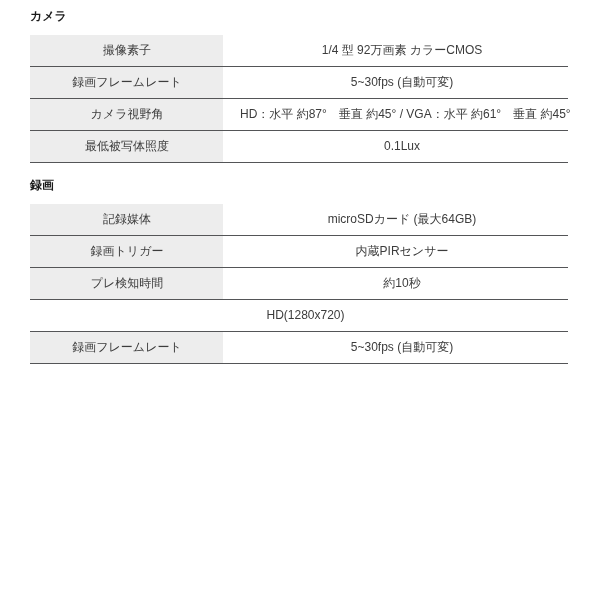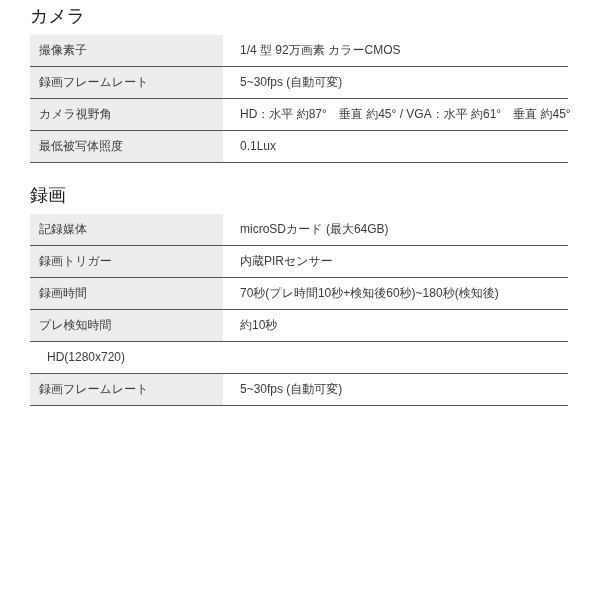--- a/index.html
+++ b/index.html
@@ -12,45 +12,46 @@
     font-family: "Liberation Sans", "DejaVu Sans", sans-serif;
     -webkit-font-smoothing: antialiased;
   }
   .page {
     box-sizing: border-box;
     width: 600px;
     height: 600px;
     padding: 8px 32px 0 30px;
   }
   .spec-section { margin: 0; }
-  .spec-section + .spec-section { margin-top: 24px; }
+  .spec-section + .spec-section { margin-top: 14px; }
   .section-title {
     margin: 0 0 11px 0;
-    font-size: 18px;
+    font-size: 12px;
     line-height: 16px;
-    font-weight: normal;
+    font-weight: bold;
     color: #1b1b1b;
   }
   .spec-table {
     width: 100%;
     border-collapse: collapse;
   }
   .spec-row {
     display: flex;
     align-items: stretch;
     border-bottom: 1px solid #545557;
   }
   .cell {
     box-sizing: border-box;
     font-size: 12px;
     line-height: 15px;
     color: #3c3c3c;
     padding-top: 8px;
     padding-bottom: 8px;
     white-space: nowrap;
+    text-align: center;
   }
   .cell.label {
     width: 193px;
     flex: 0 0 193px;
     background: #ededed;
     padding-left: 9px;
     padding-right: 8px;
   }
   .cell.value {
     flex: 1 1 auto;
@@ -96,24 +97,20 @@
   <div class="spec-row">
     <div class="cell label">記録媒体</div>
     <div class="cell value">microSDカード (最大64GB)</div>
   </div>
 
   <div class="spec-row">
     <div class="cell label">録画トリガー</div>
     <div class="cell value">内蔵PIRセンサー</div>
   </div>
 
-  <div class="spec-row">
-    <div class="cell label">録画時間</div>
-    <div class="cell value">70秒(プレ時間10秒+検知後60秒)~180秒(検知後)</div>
-  </div>
 
   <div class="spec-row">
     <div class="cell label">プレ検知時間</div>
     <div class="cell value">約10秒</div>
   </div>
 
   <div class="spec-row">
     <div class="cell value">HD(1280x720)</div>
   </div>
 

